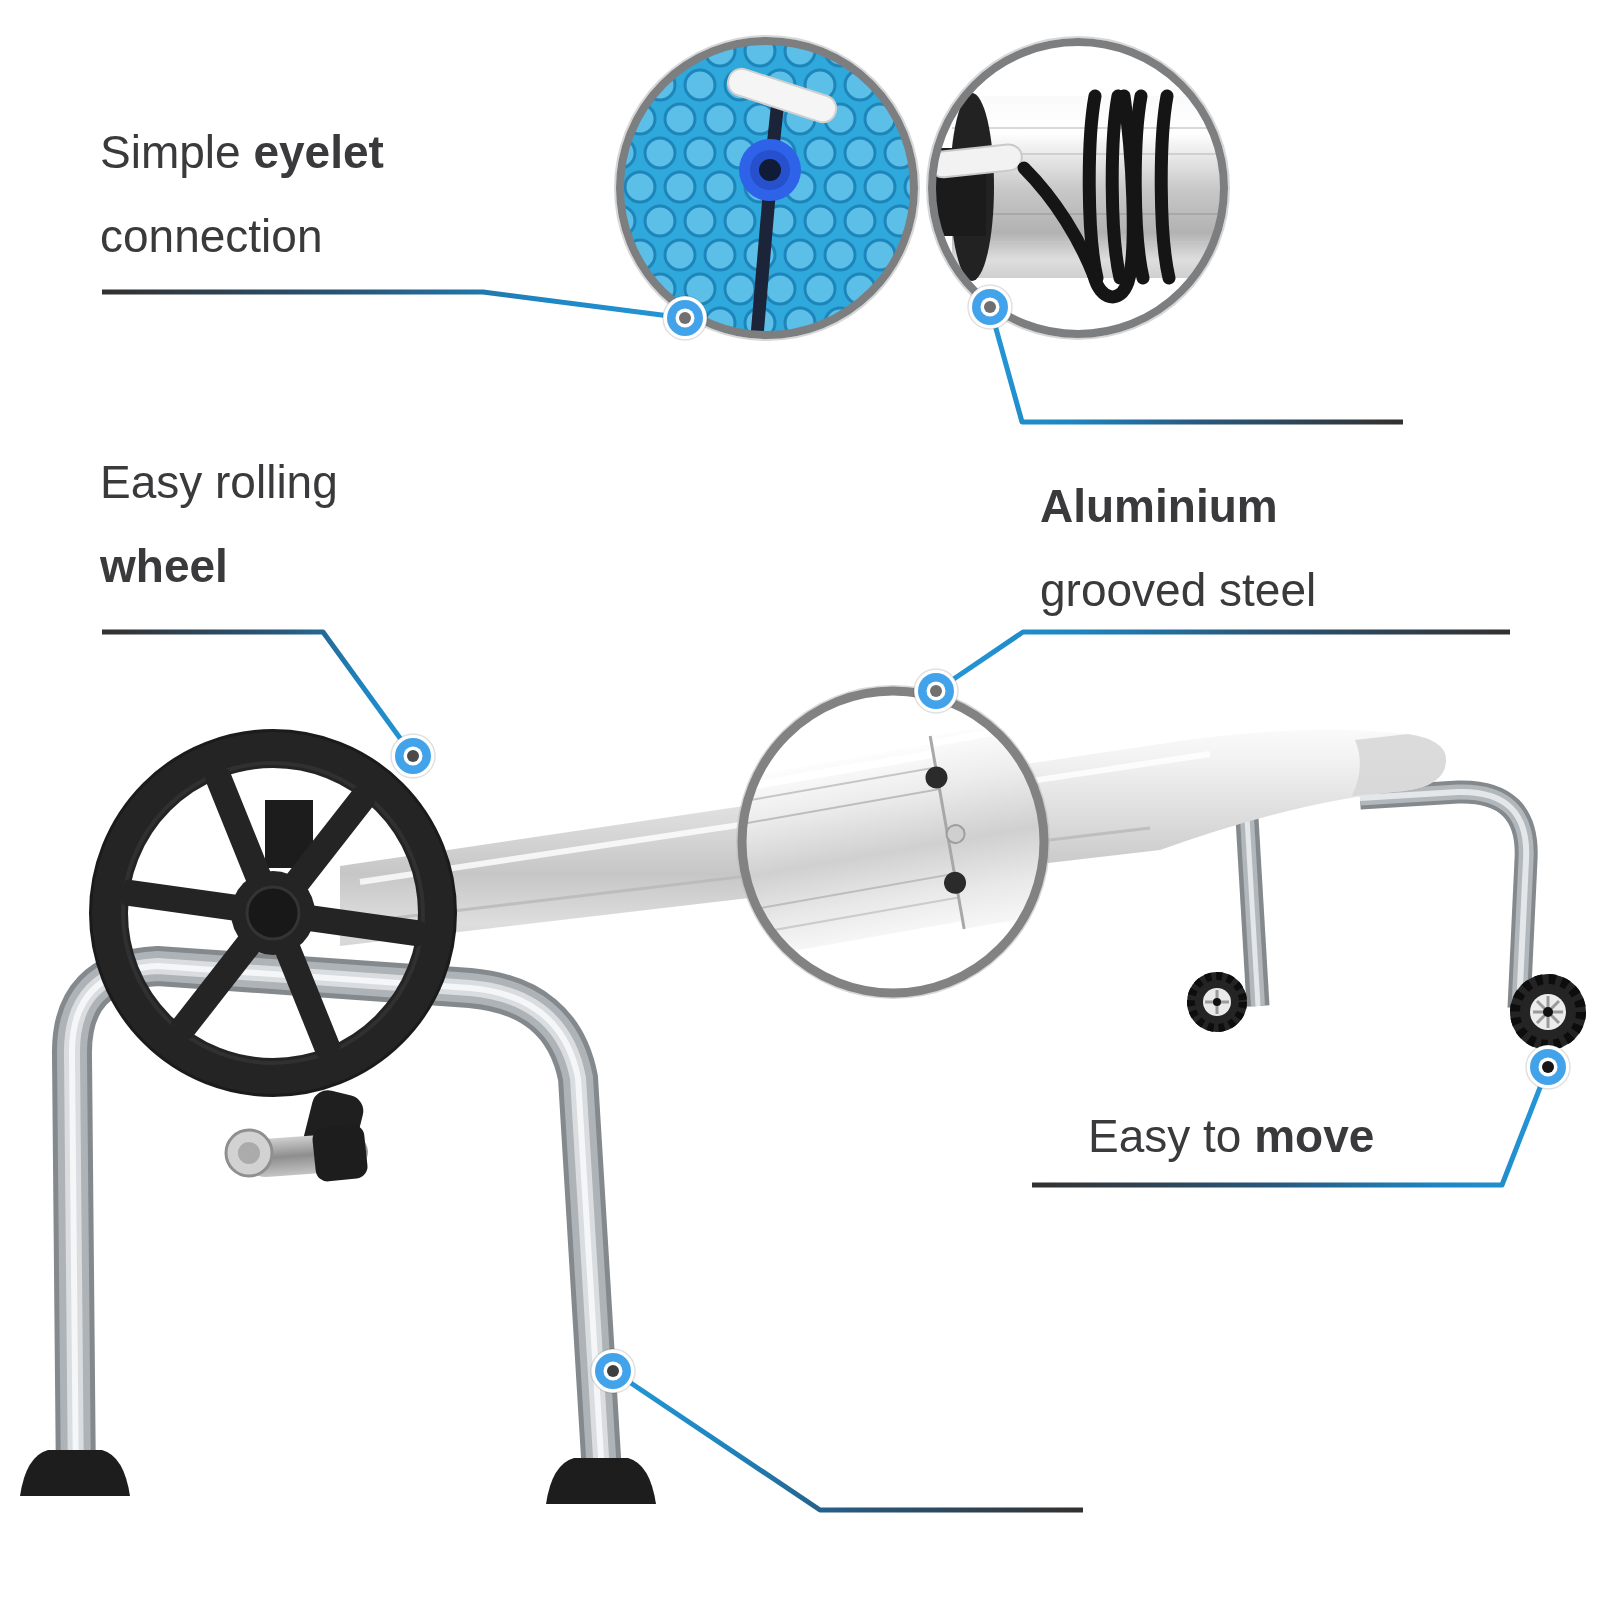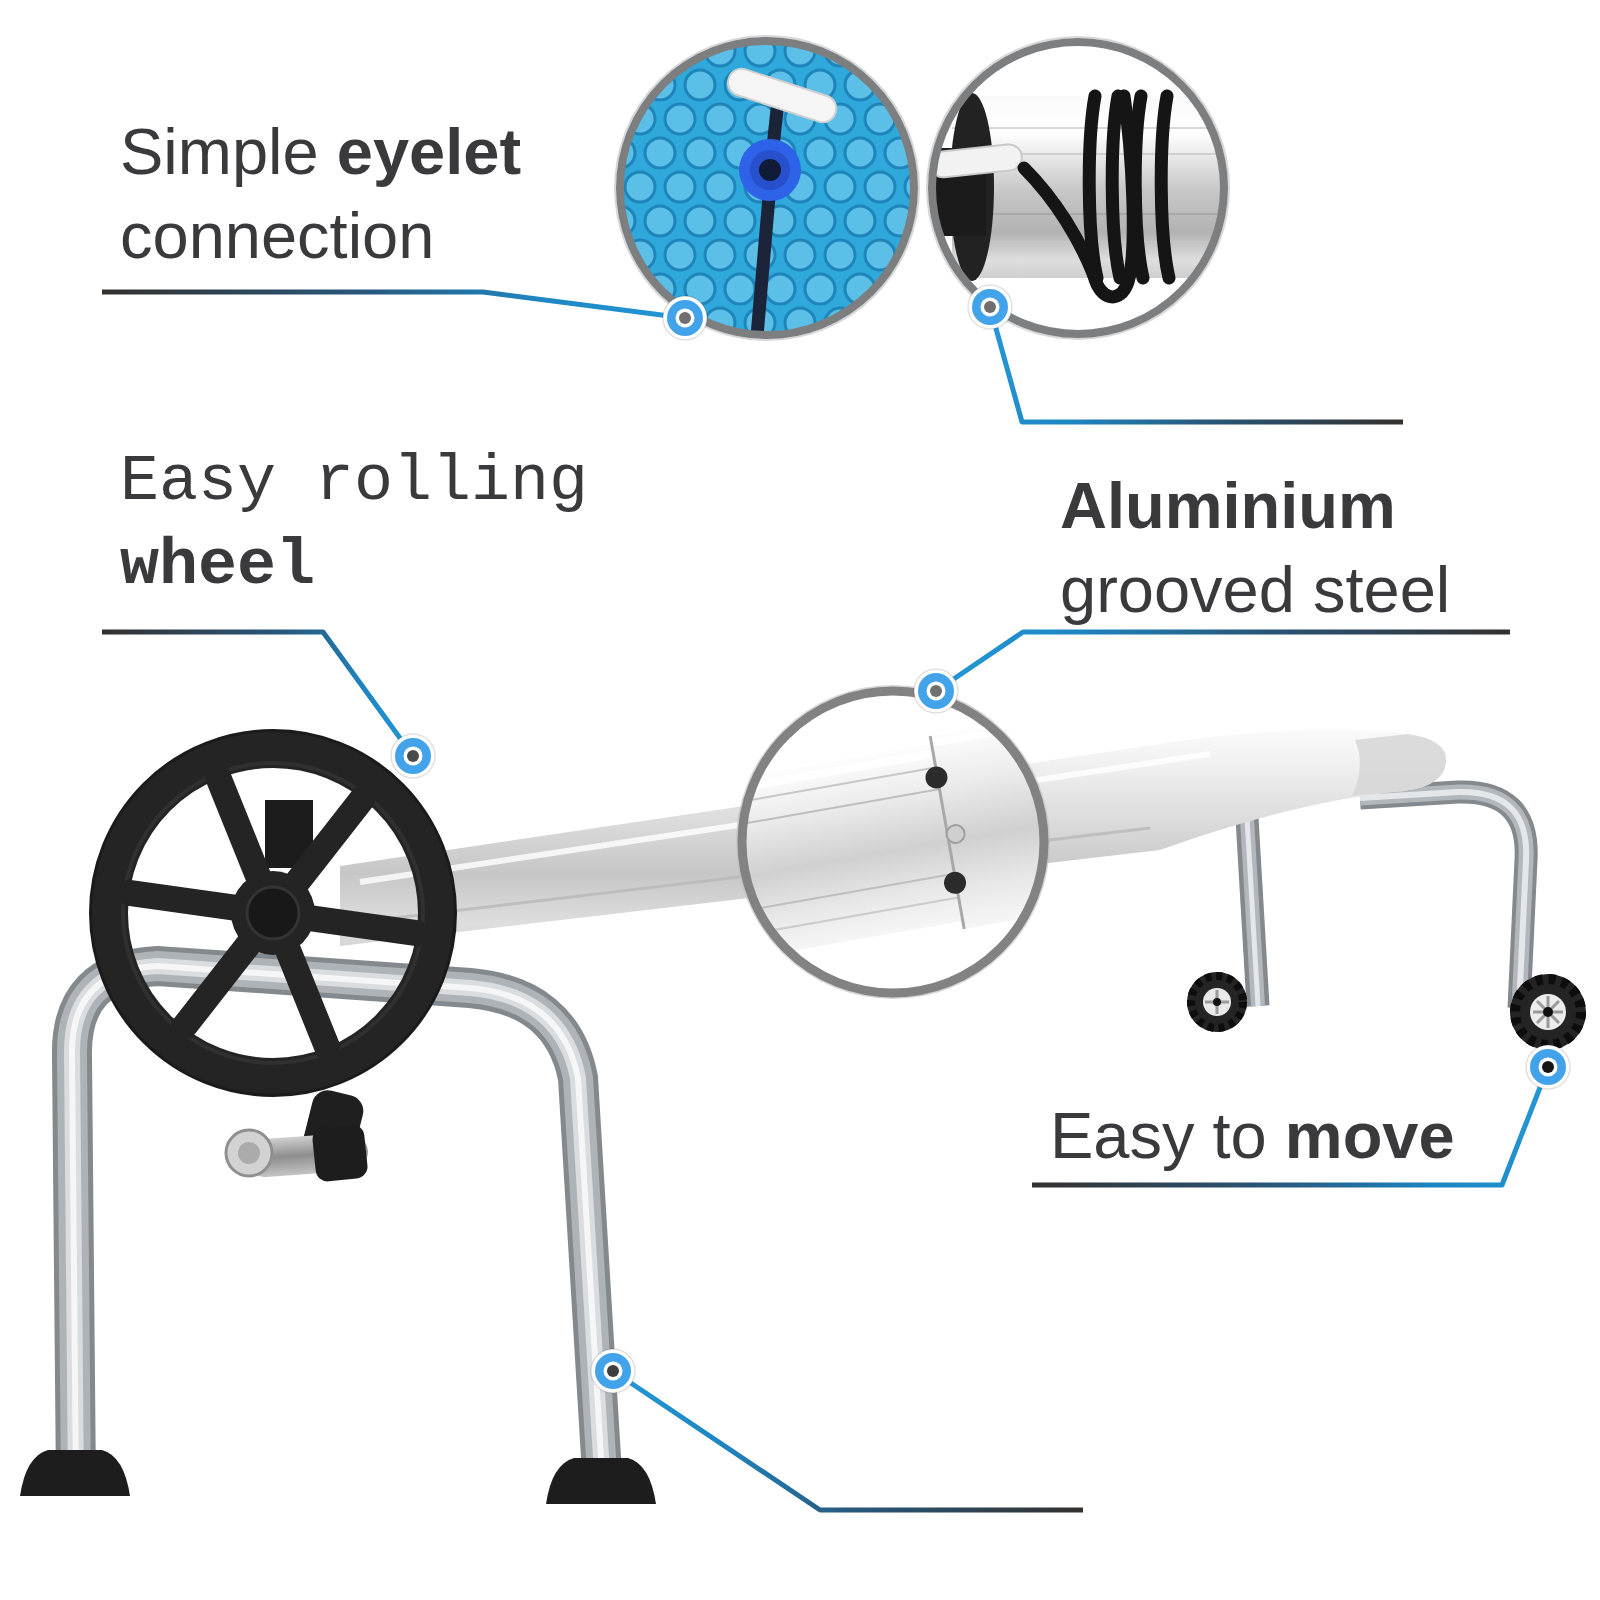--- a/index.html
+++ b/index.html
@@ -7,26 +7,25 @@
     position:relative;
     width:1600px;height:1600px;
     background:var(--page-bg,#ffffff);
     font-family:"Liberation Sans","DejaVu Sans",sans-serif;
     overflow:hidden;
   }
   .stage svg{position:absolute;left:0;top:0;}
   .label{
     position:absolute;
     color:var(--text-color,#3a3a3c);
-    font-size:65px;
+    font-size:46px;
     line-height:84px;
     font-weight:400;
     letter-spacing:0px;
     white-space:nowrap;
-    margin-left:20px;
   }
   .label .b{font-weight:700;}
 </style>
 </head>
 <body>
 
 <div class="stage">
 
   <svg width="1600" height="1600" viewBox="0 0 1600 1600">
     <defs>
@@ -289,30 +288,30 @@
           <circle r="6" fill="#3f3f3f"></circle>
       </g>
     </g>
   </svg>
 
   <div class="label" style="left:100px;top:110px;">
     <div><span>Simple </span><span class="b">eyelet</span></div>
     <div>connection</div>
   </div>
 
-  <div class="label" style="left:100px;top:440px;font-family:Liberation Mono, monospace;">
+  <div class="label" style="left:100px;top:440px;">
     <div>Easy rolling</div>
     <div class="b">wheel</div>
   </div>
 
   <div class="label" style="left:1040px;top:464px;">
     <div class="b">Aluminium</div>
     <div>grooved steel</div>
   </div>
 
-  <div class="label" style="left:1030px;top:1094px;">
+  <div class="label" style="left:1088px;top:1094px;">
     <div><span>Easy to </span><span class="b">move</span></div>
   </div>
 
   <div class="label" style="left:826px;top:1334px;">
   </div>
 
 </div>
 
 </body></html>

